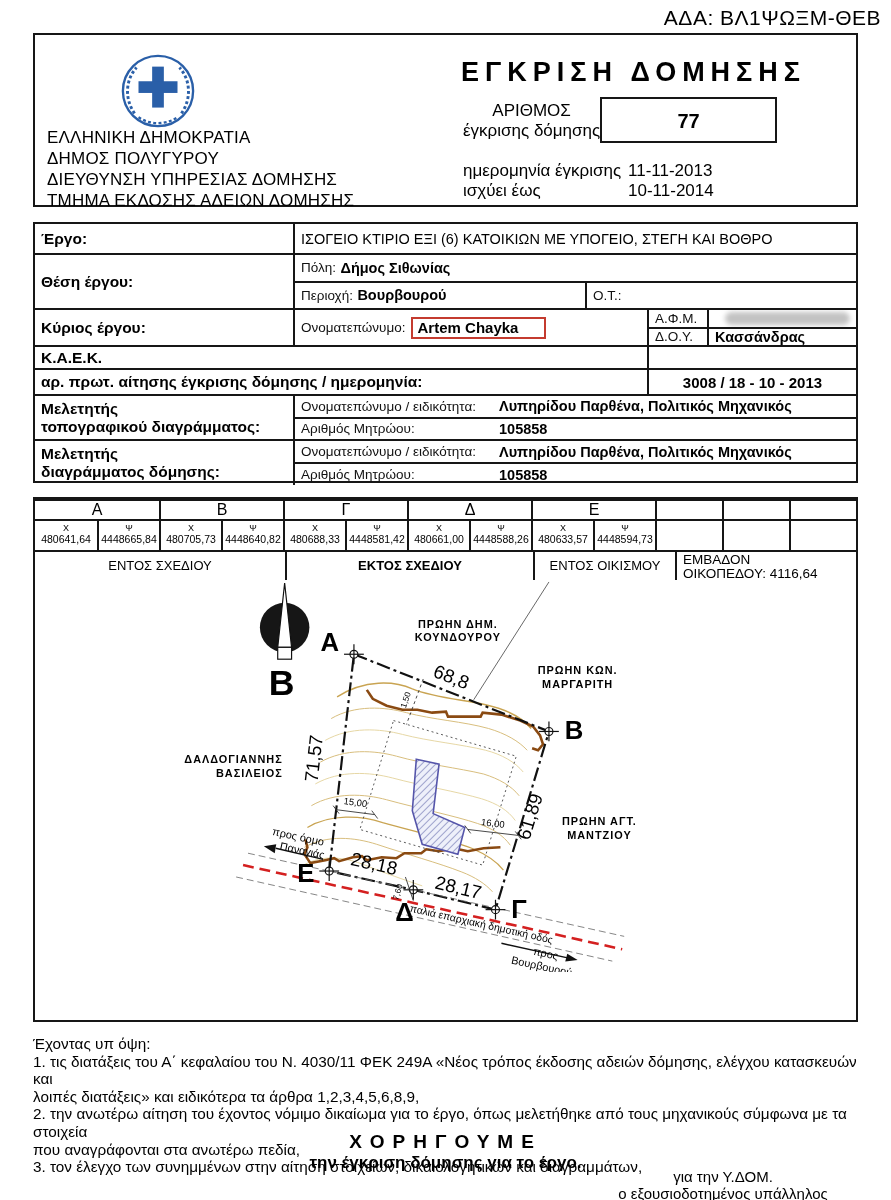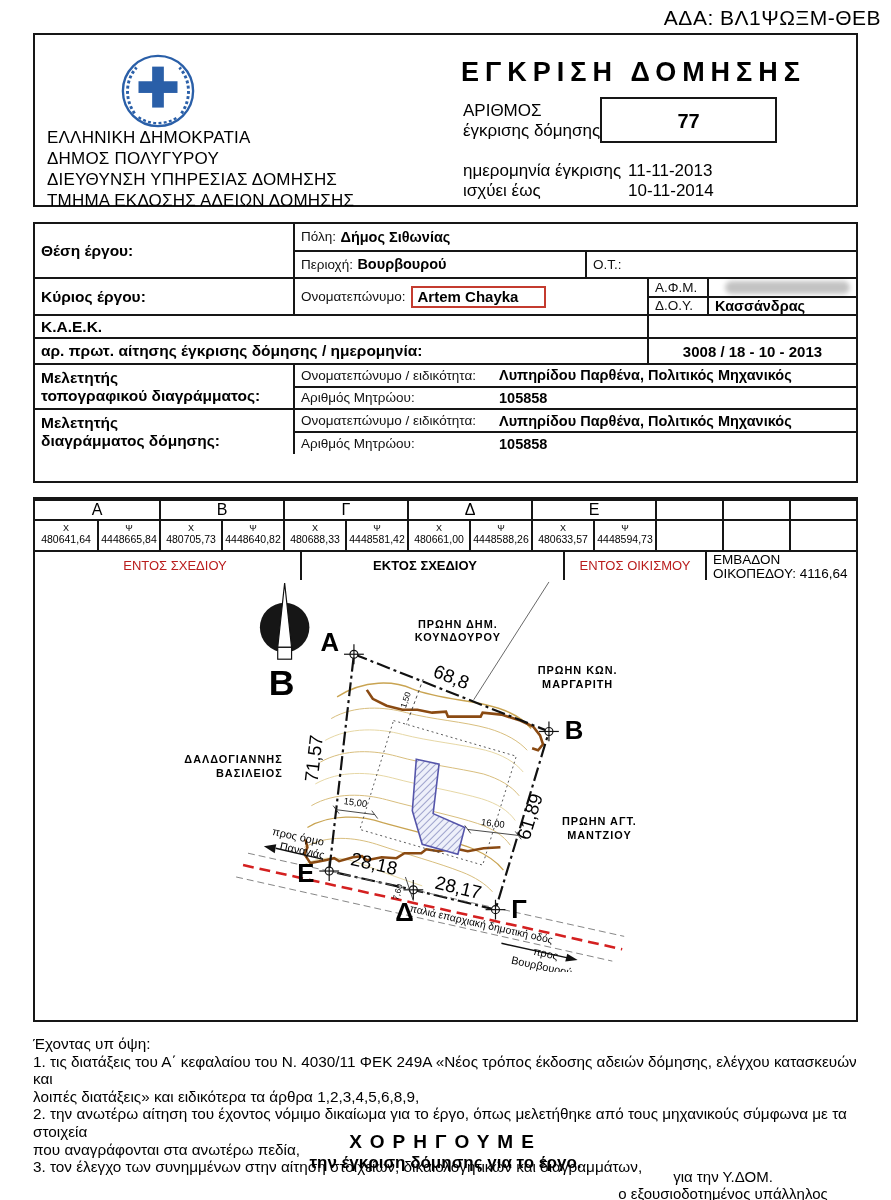--- a/index.html
+++ b/index.html
@@ -29,21 +29,21 @@
   .blur{width:142px;height:13px;background:#c3c3c3;border-radius:7px;filter:blur(2.5px);margin-left:10px;}
   
   .ttitle{font-size:13px;font-weight:bold;text-align:center;line-height:19px;padding-top:3px;}
   .trow{display:flex;box-sizing:border-box;border-top:2px solid #161616;}
   .tc{box-sizing:border-box;border-left:2px solid #161616;text-align:center;overflow:hidden;}
   .tc.first{border-left:none;}
   .letters{font-size:16px;line-height:18px;}
   .coordlab{font-size:9px;line-height:10px;padding-top:2px;}
   .coordval{font-size:10.5px;line-height:12px;}
   .zone{font-size:13px;line-height:27px;}
-  .gray{color:#b91c1c;margin-left:15px;}
+  .gray{color:#000000;}
   .area2{font-size:13.5px;line-height:14px;text-align:left;padding:1px 0 0 6px;}
   
   .foot{font-size:15.3px;line-height:17.6px;}
   .grant{font-size:19px;font-weight:bold;letter-spacing:8px;text-align:center;}
   .grantsub{font-size:17px;font-weight:bold;text-align:center;}
   .sign{font-size:15px;text-align:center;}
   svg text{font-family:"Liberation Sans","DejaVu Sans",sans-serif;}
 </style>
 </head>
 <body>
@@ -64,33 +64,37 @@
     </svg>
 
     <div class="abs orglines" style="left:12px;top:92px;">
       <div>ΕΛΛΗΝΙΚΗ ΔΗΜΟΚΡΑΤΙΑ</div>
       <div>ΔΗΜΟΣ ΠΟΛΥΓΥΡΟΥ</div>
       <div>ΔΙΕΥΘΥΝΣΗ ΥΠΗΡΕΣΙΑΣ ΔΟΜΗΣΗΣ</div>
       <div>ΤΜΗΜΑ ΕΚΔΟΣΗΣ ΑΔΕΙΩΝ ΔΟΜΗΣΗΣ</div>
     </div>
 
     <div class="abs doc-title" style="left:426px;top:22px;">ΕΓΚΡΙΣΗ ΔΟΜΗΣΗΣ</div>
-    <div class="abs lbl17" style="left:428px;top:66px;">
+    <div class="abs lbl17" style="left:428px;top:66px;text-align:center;">
       <div>ΑΡΙΘΜΟΣ</div>
       <div>έγκρισης δόμησης</div>
     </div>
     <div class="abs numbox" style="left:565px;top:62px;width:177px;height:46px;line-height:44px;">77</div>
     <div class="abs lbl17" style="left:428px;top:126px;">ημερομηνία έγκρισης</div>
     <div class="abs lbl17" style="left:593px;top:126px;">11-11-2013</div>
     <div class="abs lbl17" style="left:428px;top:146px;">ισχύει έως</div>
     <div class="abs lbl17" style="left:593px;top:146px;">10-11-2014</div>
   </div>
 
   <div class="abs tbl" style="left:33px;top:222px;width:825px;height:261px;">
 
+    <div class="row" style="height:31px;">
+      <div class="c first blab" style="width:258px;">Έργο:</div>
+      <div class="c" style="flex:1;font-size:14.5px;">ΙΣΟΓΕΙΟ ΚΤΙΡΙΟ ΕΞΙ (6) ΚΑΤΟΙΚΙΩΝ ΜΕ ΥΠΟΓΕΙΟ, ΣΤΕΓΗ ΚΑΙ ΒΟΘΡΟ</div>
+    </div>
 
     <div class="row" style="height:55px;">
       <div class="c first blab" style="width:258px;">Θέση έργου:</div>
       <div class="c stack" style="flex:1;border-left:2px solid #161616;">
         <div class="srow">
           <div class="c first" style="width:258px;">
             <span class="rlab">Πόλη:</span>&nbsp;<span class="bval">Δήμος Σιθωνίας</span>
           </div>
         </div>
         <div class="srow">

